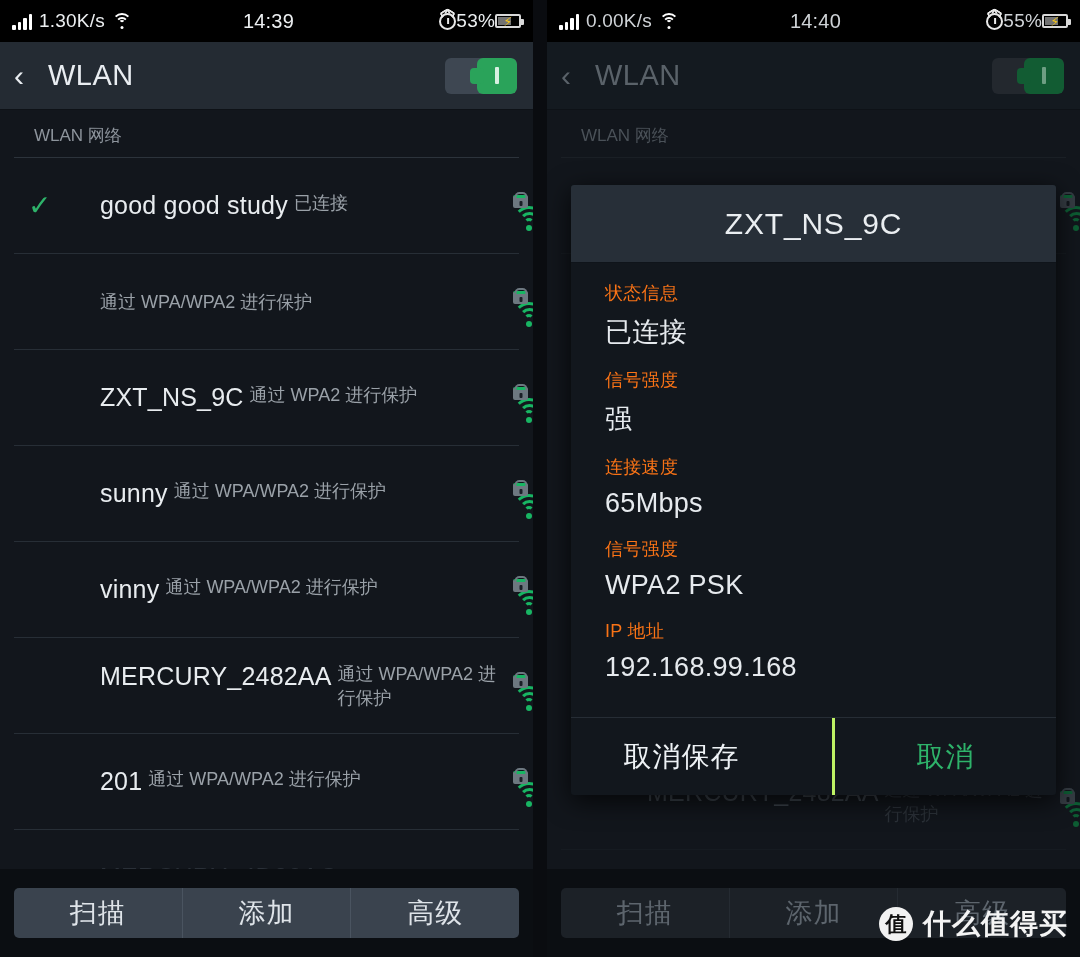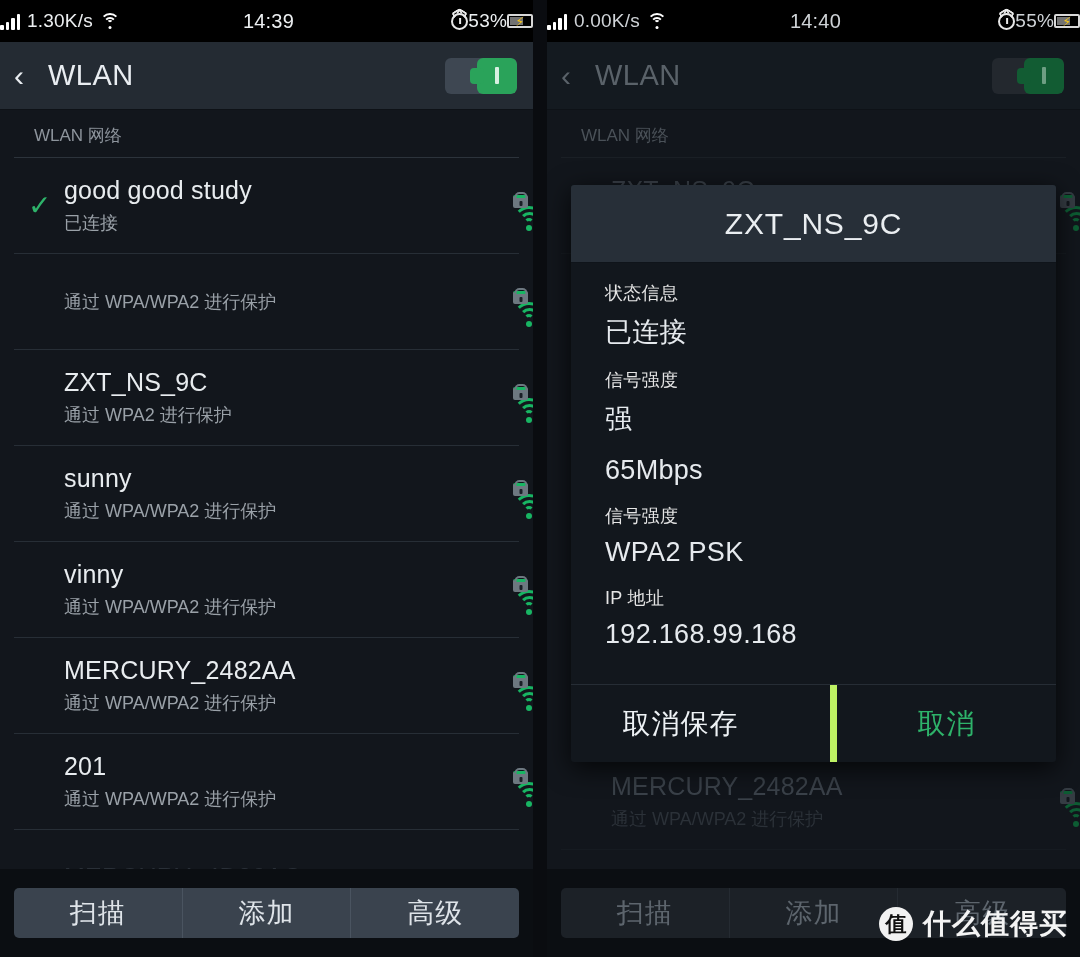--- a/index.html
+++ b/index.html
@@ -13,21 +13,21 @@
 
   
   .panel { position: relative; width: 533px; height: 957px; background: #12161c; overflow: hidden; }
   .panel.left  { width: 533px; }
   .gap { width: 14px; height: 957px; background:#0a0c10; }
   .panel.right { width: 533px; }
 
   
   .statusbar {
     position: relative; height: 42px; background: #000;
-    display: flex; align-items: center; padding: 0 0;
+    display: flex; align-items: center; padding: 0 12px;
     color: #eceff1; font-size: 19px; letter-spacing: .2px;
   }
   .sb-left { display:flex; align-items:center; gap:7px; }
   .sb-center { position:absolute; left:4px; right:0; text-align:center; font-size:20px; pointer-events:none;}
   .sb-right { margin-left:auto; display:flex; align-items:center; z-index:2;}
 
   .bars { display:flex; align-items:flex-end; gap:2px; height:17px; }
   .bars i { display:block; width:3.5px; background:#fff; border-radius:1px; }
   .bars i:nth-child(1){height:5px;} .bars i:nth-child(2){height:8px;}
   .bars i:nth-child(3){height:12px;} .bars i:nth-child(4){height:16px;}
@@ -79,21 +79,21 @@
   
   .list { position:relative; }
   .row {
     position:relative; display:flex; align-items:center;
     height:96px; margin:0 14px; border-bottom:1px solid #272e36; padding-left:50px;
   }
   .row .check {
     position:absolute; left:14px; top:50%; transform:translateY(-50%);
     color:#2eb36a; font-size:28px; font-weight:bold; line-height:1;
   }
-  .row .txt { display:flex; flex-direction:column; gap:6px; }
+  .row .txt { display:flex; flex-direction:row; gap:6px;margin-left:36px; }
   .row .ssid { color:#e8ecef; font-size:25px; font-weight:400; letter-spacing:.2px;}
   .row .sub  { color:#9aa1a8; font-size:18px; }
   .row .wifi { margin-left:auto; margin-right:6px; }
 
   
   .wifi-ico { position:relative; width:34px; height:30px; }
   .wifi-ico span{ position:absolute; left:0; border:3px solid #18b563; border-radius:50%;
       border-bottom-color:transparent; border-left-color:transparent; border-right-color:transparent;}
   .wifi-ico span.a1{ width:32px; height:32px; top:0; left:0;}
   .wifi-ico span.a2{ width:21px; height:21px; top:6px; left:5.5px;}
@@ -125,30 +125,30 @@
     position:absolute; z-index:10; left:24px; right:24px; top:185px;
     background:#12171d; border-radius:3px; box-shadow:0 6px 26px rgba(0,0,0,.75);
     overflow:hidden;
   }
   .dlg-head {
     height:78px; background:#272f38; display:flex; align-items:center; justify-content:center;
     color:#eaeef1; font-size:30px; letter-spacing:.8px; border-bottom:1px solid #0f141a;
   }
   .dlg-body { padding:18px 34px 16px 34px; }
   .field { margin-bottom:18px; }
-  .field .lbl { color:#e5e5e5; font-size:18px; margin-bottom:9px; letter-spacing:.3px;}
+  .field .lbl { color:#f97316; font-size:18px; margin-bottom:9px; letter-spacing:.3px;}
   .field .val { color:#e6eaee; font-size:27px; letter-spacing:.3px;}
   .dlg-actions { display:flex; height:78px; border-top:1px solid #262d35; }
   .dlg-actions .act {
     flex:1; display:flex; align-items:center; justify-content:center;
     font-size:28px; letter-spacing:1px;
   }
   .dlg-actions .act.primary { color:#eef2f5; }
   .dlg-actions .act.accent  { color:#2eb36a; }
-  .dlg-actions .act + .act { border-left:7px solid #bef264;margin-left:40px; }
+  .dlg-actions .act + .act { border-left:3px solid #bef264;margin-left:40px; }
 
   
   .watermark {
     position:absolute; right:12px; bottom:14px; z-index:40;
     display:flex; align-items:center; gap:10px;
   }
   .watermark .badge {
     width:34px; height:34px; border-radius:50%; background:#f2f2f2; color:#111;
     display:flex; align-items:center; justify-content:center; font-size:21px; font-weight:bold;
   }
@@ -393,20 +393,21 @@
 
         <div class="field">
           <div class="lbl">状态信息</div>
           <div class="val">已连接</div>
         </div>
         <div class="field">
           <div class="lbl">信号强度</div>
           <div class="val">强</div>
         </div>
         <div class="field">
+          <div class="lbl">连接速度</div>
           <div class="val">65Mbps</div>
         </div>
         <div class="field">
           <div class="lbl">信号强度</div>
           <div class="val">WPA2 PSK</div>
         </div>
         <div class="field">
           <div class="lbl">IP 地址</div>
           <div class="val">192.168.99.168</div>
         </div>

